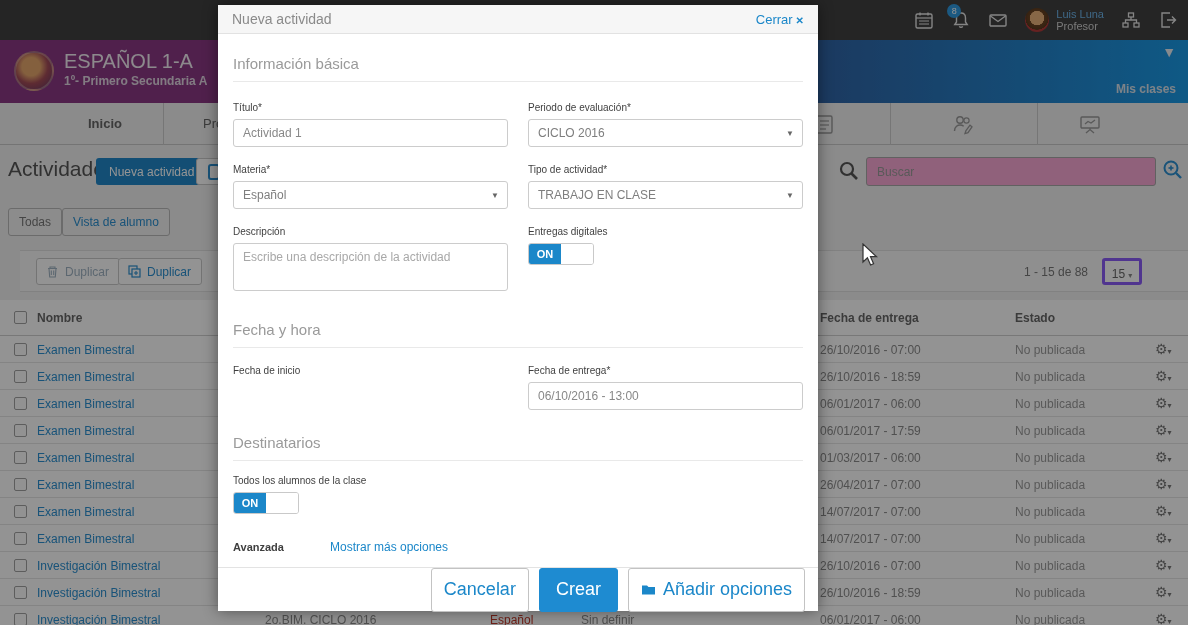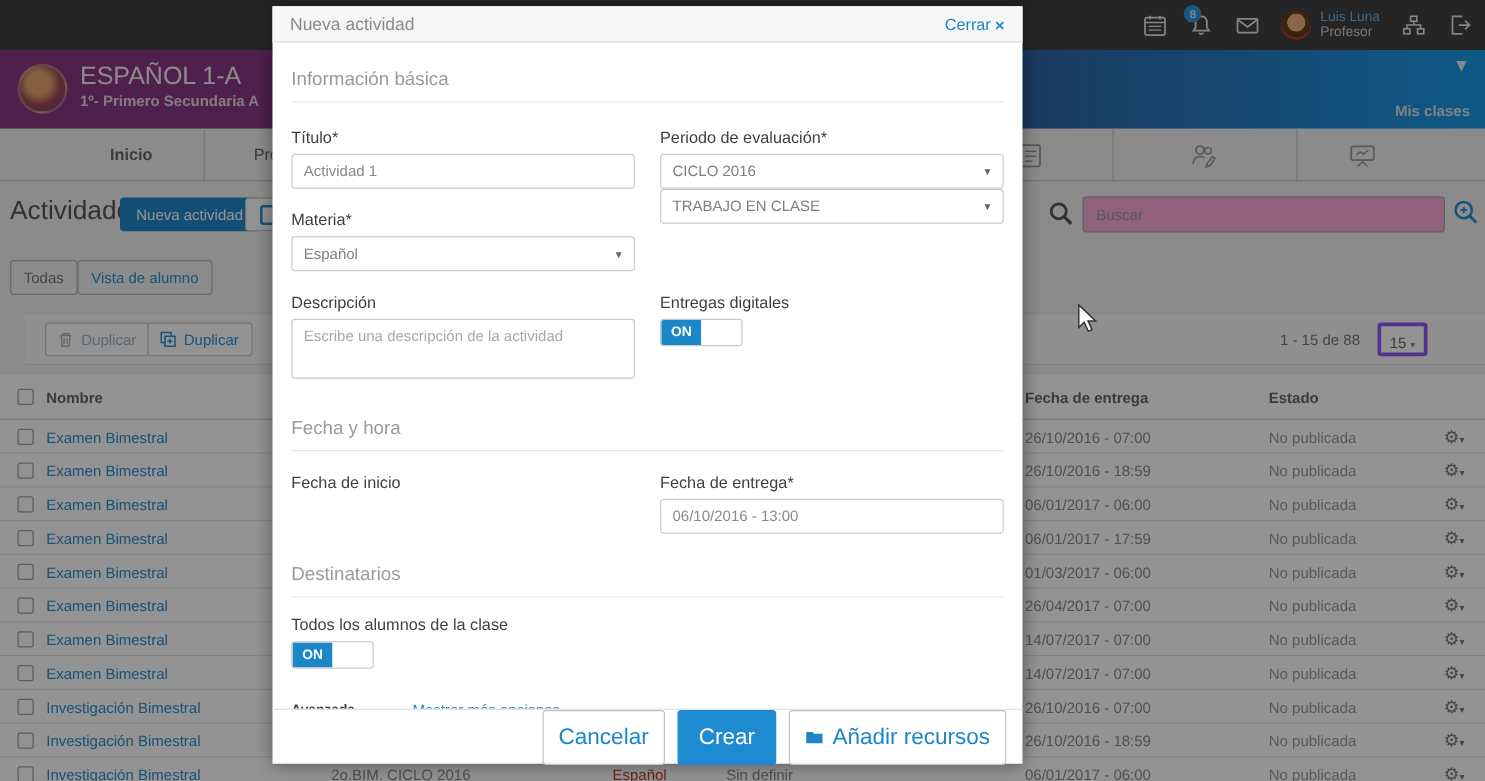--- a/index.html
+++ b/index.html
@@ -79,21 +79,21 @@
   .modal { position:absolute; left:218px; top:5px; width:600px; height:606px; background:#fff; z-index:10;
     box-shadow:0 0 14px rgba(0,0,0,0.45); display:flex; flex-direction:column; }
   .m-header { height:29px; background:#f6f6f6; border-bottom:1px solid #e2e2e2; display:flex; align-items:center; justify-content:space-between; padding:0 14px; flex:0 0 auto; }
   .m-title { font-size:14px; color:#8a8a8a; }
   .m-close { font-size:13px; color:#1b87c9; text-decoration:none; }
   .m-close b { font-size:10px; font-weight:bold; margin-left:3px; }
   .m-body { flex:1 1 auto; padding:0 15px; overflow:hidden; }
   .sect { font-size:15px; color:#9a9a9a; border-bottom:1px solid #e9e9e9; padding-bottom:9px; }
   .sect-1 { margin-top:21px; } .sect-2 { margin-top:26px; } .sect-3 { margin-top:24px; }
   .grid2 { display:grid; grid-template-columns:275px 275px; column-gap:20px; }
-  .f-label { font-size:13px; color:#3f3f3f; margin-top:20px; margin-bottom:6px; }
+  .f-label { font-size:10px; color:#3f3f3f; margin-top:20px; margin-bottom:6px; }
   .f-label.tight { margin-top:17px; }
   .f-input { width:100%; height:28px; border:1px solid #ccc; border-radius:3px; padding:0 9px; font-size:12px; color:#888; font-family:"Liberation Sans",sans-serif; background:#fff; }
   .f-select { position:relative; width:100%; height:28px; border:1px solid #ccc; border-radius:3px; padding:6px 20px 0 9px; font-size:12px; color:#7e7e7e; background:#fff; cursor:pointer; }
   .f-select .caret { position:absolute; right:8px; top:9px; font-size:8px; color:#666; }
   .f-area { width:100%; height:48px; border:1px solid #ccc; border-radius:3px; padding:6px 9px; font-size:12px; color:#888; resize:none; font-family:"Liberation Sans",sans-serif; }
   .f-area::placeholder, .f-input::placeholder { color:#a8a8a8; }
   .toggle { display:flex; width:66px; height:22px; border:1px solid #c9c9c9; border-radius:3px; overflow:hidden; cursor:pointer; }
   .toggle .on { width:33px; background:#1b87c9; color:#fff; font-size:11px; font-weight:bold; display:flex; align-items:center; justify-content:center; }
   .toggle .off { width:33px; background:#fff; }
   .adv-row { display:flex; align-items:center; margin-top:26px; }
@@ -350,20 +350,21 @@
       </div>
       <div>
         <div class="f-label">Periodo de evaluación*</div>
         <div class="f-select"><span>CICLO 2016</span><span class="caret">▼</span></div>
       </div>
       <div>
         <div class="f-label tight">Materia*</div>
         <div class="f-select"><span>Español</span><span class="caret">▼</span></div>
       </div>
       <div>
+        <div class="f-label tight">Tipo de actividad*</div>
         <div class="f-select"><span>TRABAJO EN CLASE</span><span class="caret">▼</span></div>
       </div>
       <div>
         <div class="f-label tight">Descripción</div>
         <textarea class="f-area" placeholder="Escribe una descripción de la actividad" style=""></textarea>
       </div>
       <div>
         <div class="f-label tight">Entregas digitales</div>
         <div class="toggle">
           <span class="on">ON</span>
@@ -396,21 +397,21 @@
       <a class="adv-link" href="#">Mostrar más opciones</a>
     </div>
   </div>
   <div class="m-footer">
     <button class="btn btn-cancel">Cancelar</button>
     <button class="btn btn-create">Crear</button>
     <button class="btn btn-res">
       <svg viewBox="0 0 15 13">
           <path d="M1 2.5 L1 11.5 L14 11.5 L14 4 L7.5 4 L6 2.5 Z" fill="#1b87c9"></path>
         </svg>
-      <span>Añadir recursos</span>
+      <span>Añadir opciones</span>
     </button>
   </div>
 </div>
 
 <span class="cursor">
   <svg width="17" height="24" viewBox="0 0 17 24">
       <polygon points="1,1 1,19 5.4,14.8 8.6,22 11.6,20.7 8.5,13.7 14.5,13.7" fill="#fff" stroke="#333" stroke-width="1.2"></polygon>
     </svg>
 </span>
 

